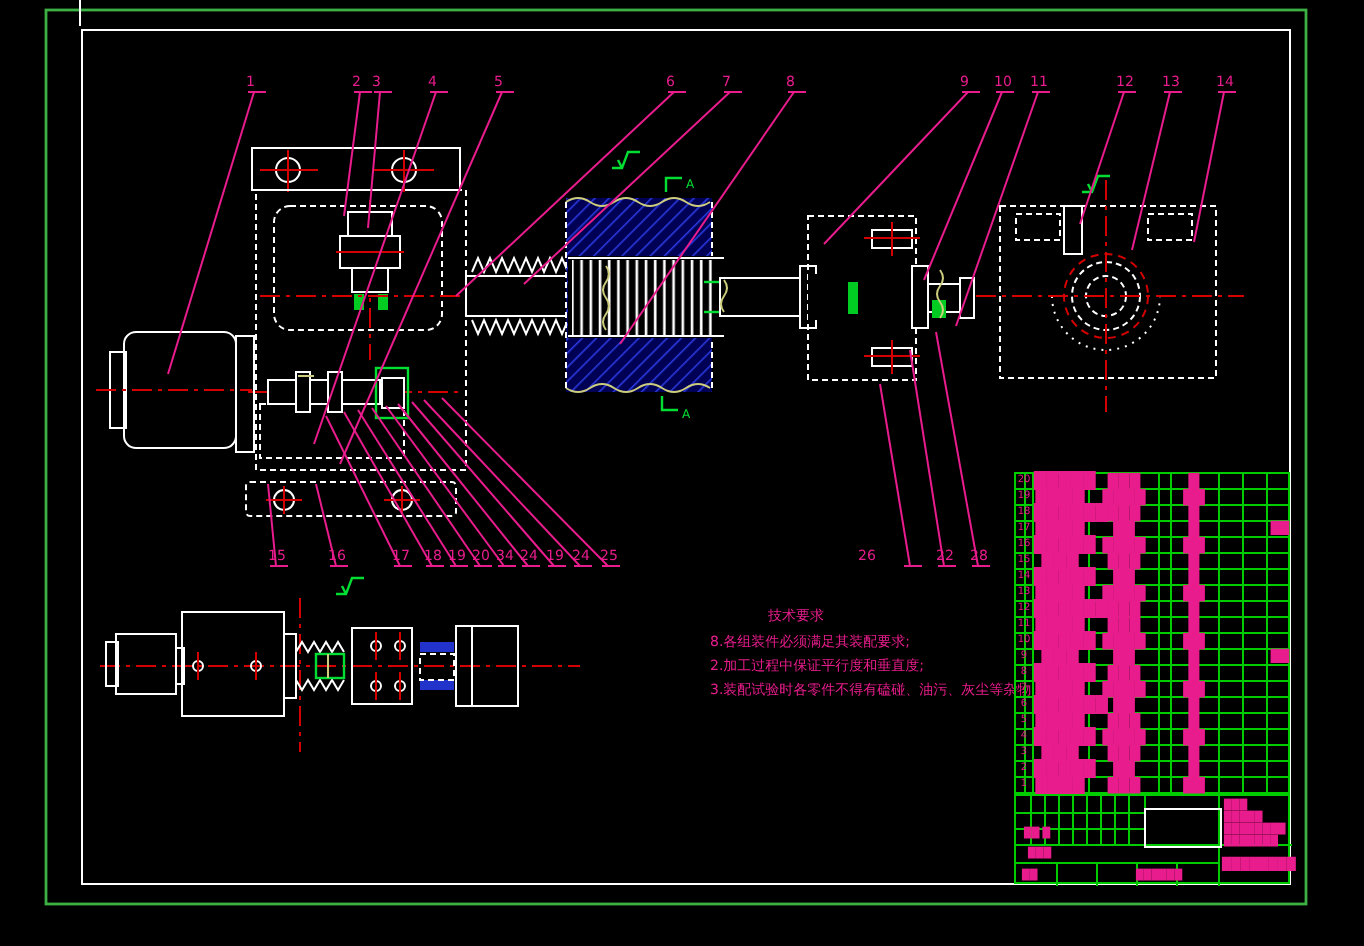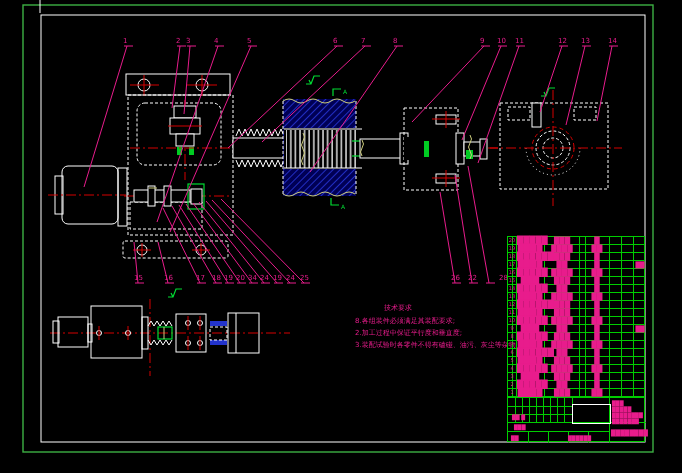--- a/index.html
+++ b/index.html
@@ -262,23 +262,23 @@
   <span class="bl" style="left:164px;top:274px">16</span>
   <span class="bl" style="left:196px;top:274px">17</span>
   <span class="bl" style="left:212px;top:274px">18</span>
   <span class="bl" style="left:224px;top:274px">19</span>
   <span class="bl" style="left:236px;top:274px">20</span>
   <span class="bl" style="left:248px;top:274px">34</span>
   <span class="bl" style="left:260px;top:274px">24</span>
   <span class="bl" style="left:273px;top:274px">19</span>
   <span class="bl" style="left:286px;top:274px">24</span>
   <span class="bl" style="left:300px;top:274px">25</span>
-  <span class="bl" style="left:451px;top:274px">26</span>
+  <span class="bl" style="left:429px;top:274px">26</span>
   <span class="bl" style="left:468px;top:274px">22</span>
-  <span class="bl" style="left:499px;top:274px">28</span>
+  <span class="bl" style="left:485px;top:274px">28</span>
 
   <span class="note" style="left:384px;top:304px">技术要求</span>
   <span class="note" style="left:355px;top:317px">8.各组装件必须满足其装配要求;</span>
   <span class="note" style="left:355px;top:329px">2.加工过程中保证平行度和垂直度;</span>
   <span class="note" style="left:355px;top:341px">3.装配试验时各零件不得有磕碰、油污、灰尘等杂物</span>
 
   <div id="ptable">
 
     <div class="vln" style="left:4px"></div>
     <div class="vln" style="left:8px"></div>

